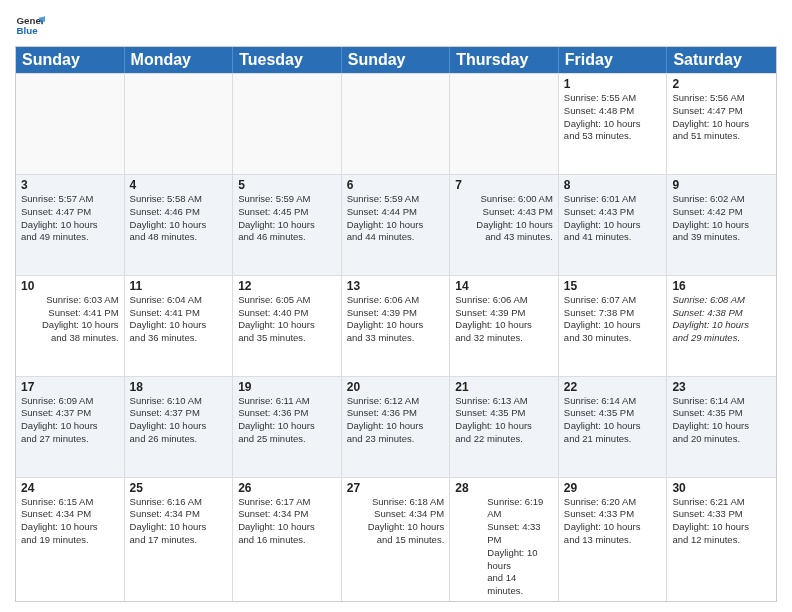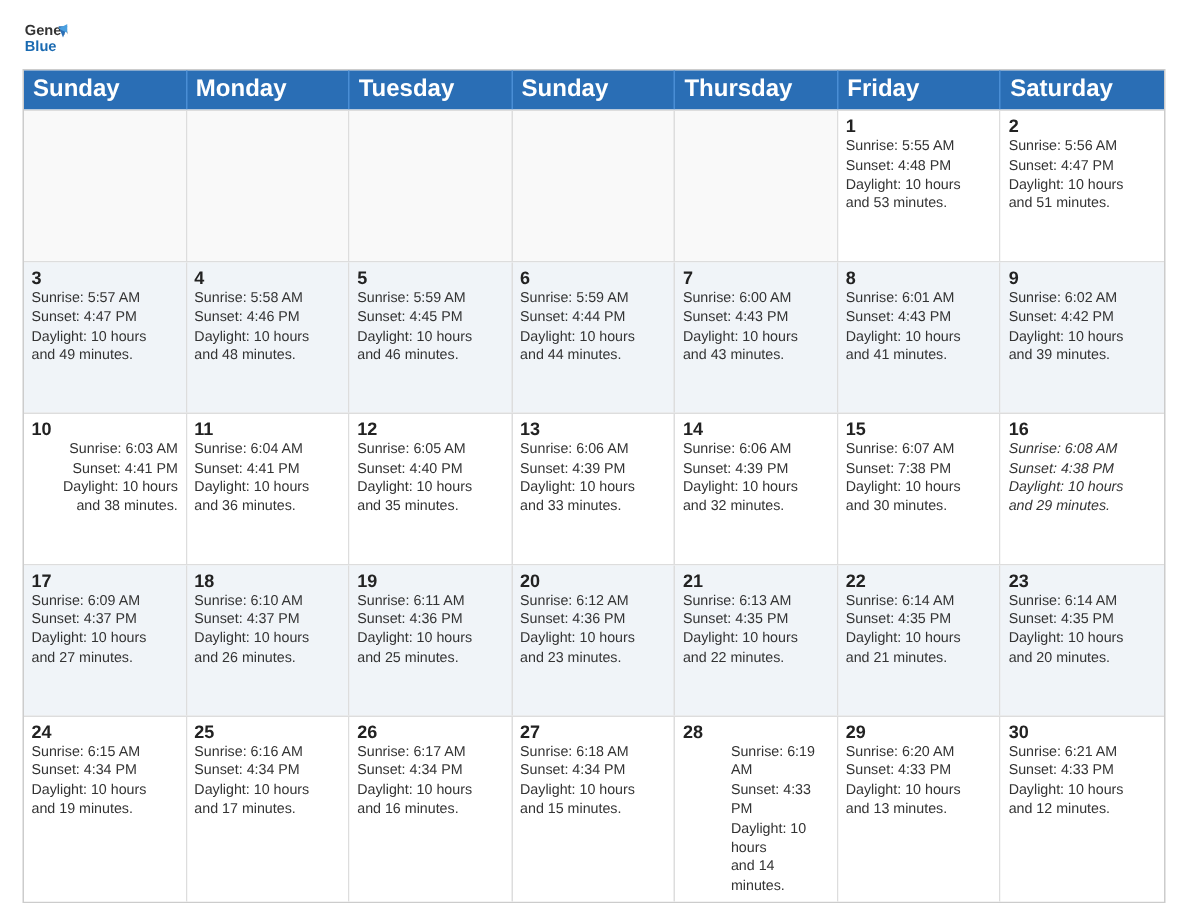--- a/index.html
+++ b/index.html
@@ -188,21 +188,21 @@
           </div>
           <div class="cal-cell shaded">
             <div class="day-number">6</div>
             <div class="day-info" style="white-space: pre-line;">Sunrise: 5:59 AM
 Sunset: 4:44 PM
 Daylight: 10 hours
 and 44 minutes.</div>
           </div>
           <div class="cal-cell shaded">
             <div class="day-number">7</div>
-            <div class="day-info" style="white-space: pre-line;">Sunrise: 6:00 AM
+            <div class="day-info" style="white-space: pre-line; text-align: right;">Sunrise: 6:00 AM
 Sunset: 4:43 PM
 Daylight: 10 hours
 and 43 minutes.</div>
           </div>
           <div class="cal-cell shaded">
             <div class="day-number">8</div>
             <div class="day-info" style="white-space: pre-line;">Sunrise: 6:01 AM
 Sunset: 4:43 PM
 Daylight: 10 hours
 and 41 minutes.</div>
@@ -334,21 +334,21 @@
           </div>
           <div class="cal-cell">
             <div class="day-number">26</div>
             <div class="day-info" style="white-space: pre-line;">Sunrise: 6:17 AM
 Sunset: 4:34 PM
 Daylight: 10 hours
 and 16 minutes.</div>
           </div>
           <div class="cal-cell">
             <div class="day-number">27</div>
-            <div class="day-info" style="white-space: pre-line;">Sunrise: 6:18 AM
+            <div class="day-info" style="white-space: pre-line; text-align: right;">Sunrise: 6:18 AM
 Sunset: 4:34 PM
 Daylight: 10 hours
 and 15 minutes.</div>
           </div>
           <div class="cal-cell">
             <div class="day-number">28</div>
             <div class="day-info" style="white-space: pre-line; margin-left: 32px;">Sunrise: 6:19 AM
 Sunset: 4:33 PM
 Daylight: 10 hours
 and 14 minutes.</div>

